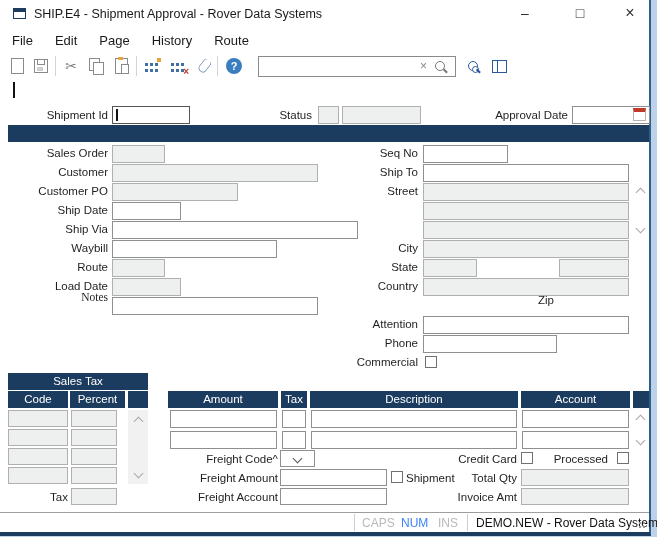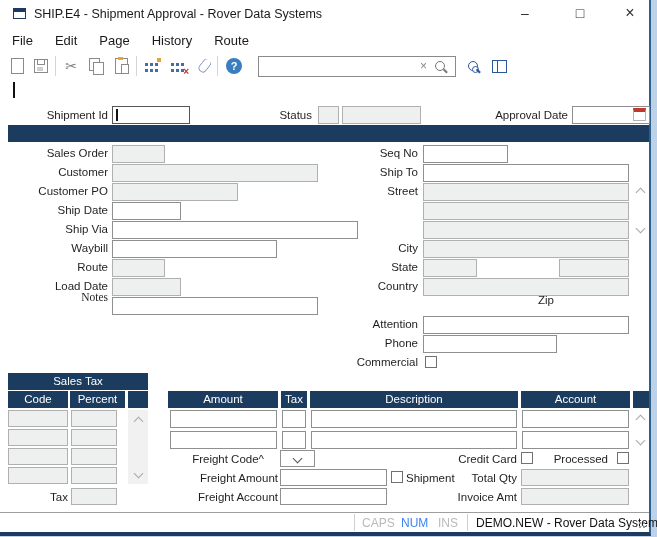--- a/index.html
+++ b/index.html
@@ -230,21 +230,21 @@
     <input class="tb" style="left: 282px; top: 331px; width: 24px;">
     <input class="tb" style="left: 311px; top: 331px; width: 206px;">
     <input class="tb" style="left: 522px; top: 331px; width: 107px;">
     <input class="tb" style="left: 170px; top: 352px; width: 107px;">
     <input class="tb" style="left: 282px; top: 352px; width: 24px;">
     <input class="tb" style="left: 311px; top: 352px; width: 206px;">
     <input class="tb" style="left: 522px; top: 352px; width: 107px;">
     <div class="chev up" style="left:637px;top:337px;"></div>
     <div class="chev down" style="left:637px;top:358px;"></div>
 
-    <div class="lbl" style="left:146px;top:374px;width:118px;">Freight Code^</div>
+    <div class="lbl" style="left:160px;top:374px;width:118px;">Freight Code^</div>
     <div class="dd" style="left:280px;top:371px;">
           <div class="chev down"></div>
         </div>
     <div class="lbl" style="left:420px;top:374px;width:97px;">Credit Card</div>
     <div class="chk" style="left:521px;top:373px;"></div>
     <div class="lbl" style="left:540px;top:374px;width:68px;">Processed</div>
     <div class="chk" style="left:617px;top:373px;"></div>
 
     <div class="lbl" style="left:160px;top:393px;width:118px;">Freight Amount</div>
     <input class="tb" style="left: 280px; top: 390px; width: 107px; height: 17px;">

